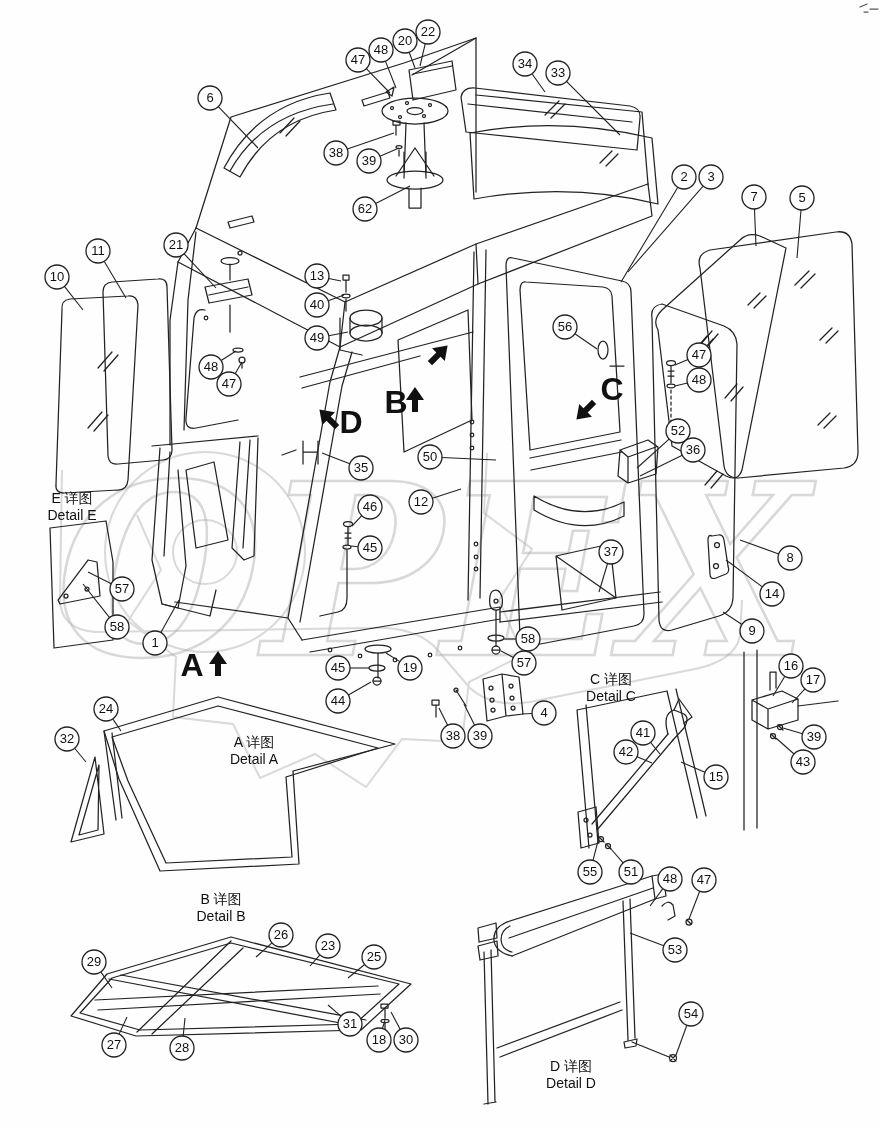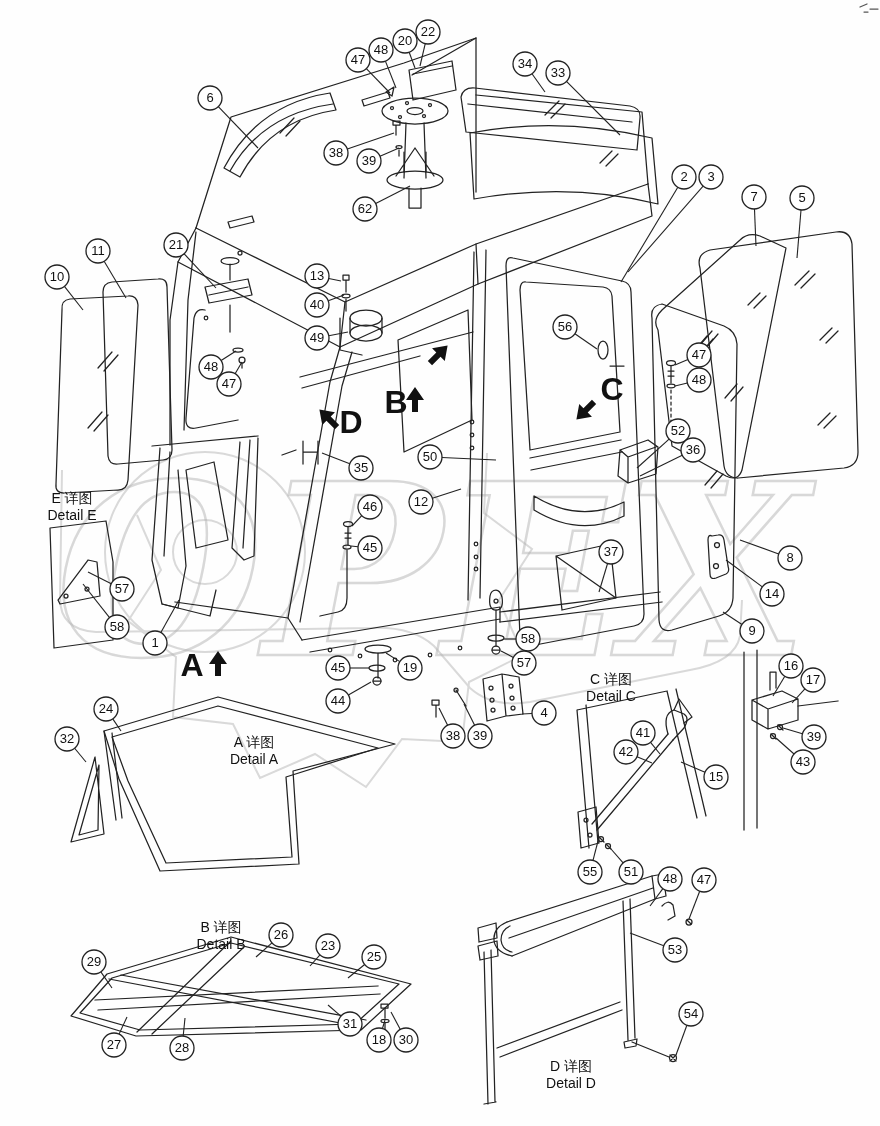--- a/index.html
+++ b/index.html
@@ -656,21 +656,21 @@
 
 <div id="labels">
       <div class="detail-label" style="left: 72px; top: 507px;">
         <span class="zh">E 详图</span>
         <span class="en">Detail E</span>
       </div>
       <div class="detail-label" style="left: 222px; top: 751px; margin-left: 32px;">
         <span class="zh">A 详图</span>
         <span class="en">Detail A</span>
       </div>
-      <div class="detail-label" style="left: 221px; top: 908px; margin-top: 28px;">
+      <div class="detail-label" style="left: 221px; top: 908px;">
         <span class="zh">B 详图</span>
         <span class="en">Detail B</span>
       </div>
       <div class="detail-label" style="left: 611px; top: 688px;">
         <span class="zh">C 详图</span>
         <span class="en">Detail C</span>
       </div>
       <div class="detail-label" style="left: 571px; top: 1075px; text-align: center;">
         <span class="zh">D 详图</span>
         <span class="en">Detail D</span>

